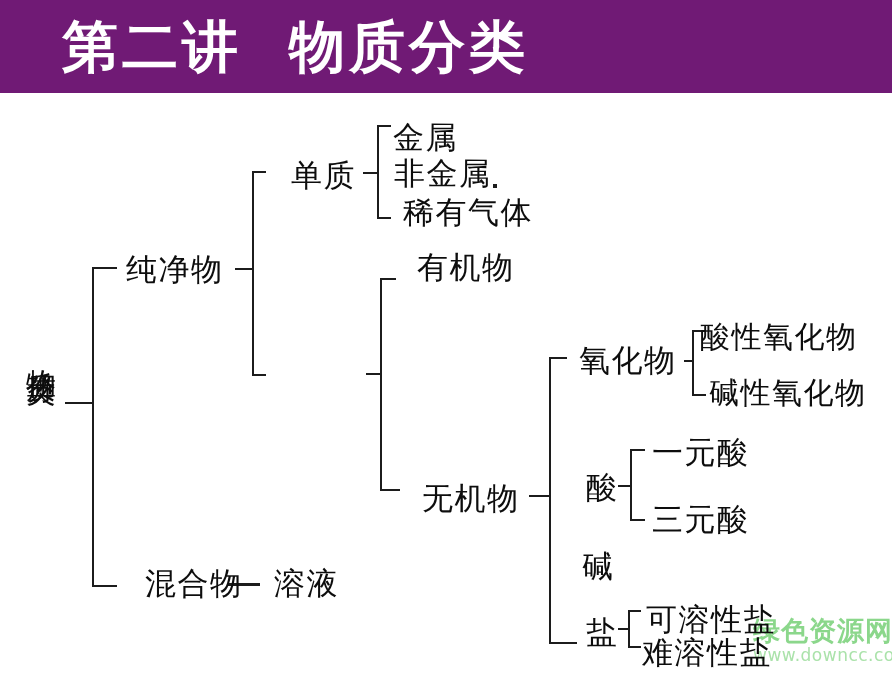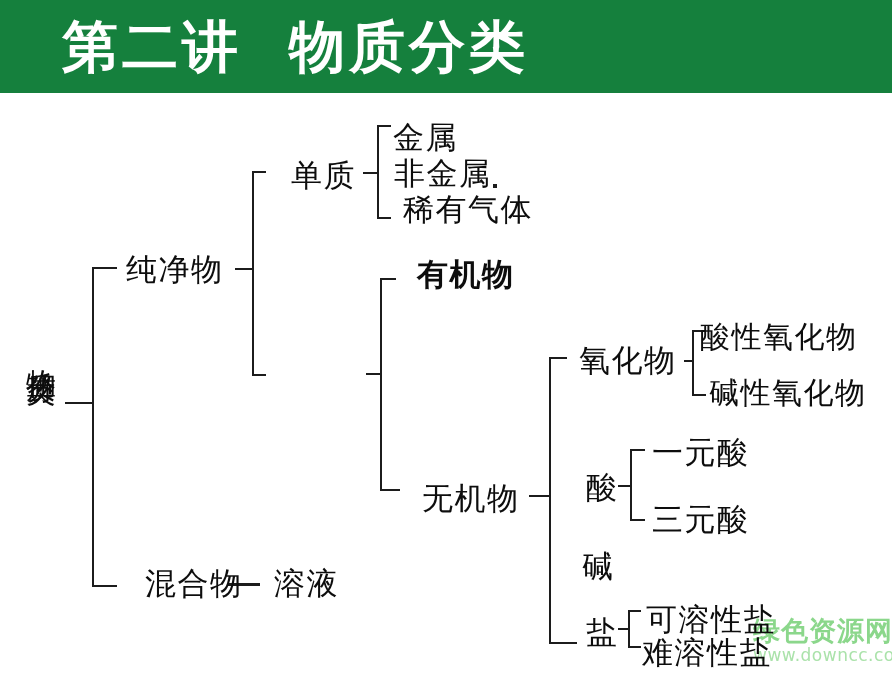--- a/index.html
+++ b/index.html
@@ -10,21 +10,21 @@
   #stage{
     position:relative;
     width:892px;height:673px;
     background:#ffffff;
     overflow:hidden;
   }
 
   
   #title-bar{
     position:absolute;left:0;top:0;width:892px;height:93px;
-    background:#15803d;
+    background:#701a75;
   }
   #title-text{
     position:absolute;left:62px;top:10px;
     color:#ffffff;
     font-family:"DejaVu Serif","Liberation Serif",serif;
     font-size:56px;font-weight:bold;
     letter-spacing:4px;
     white-space:pre;
   }
 
@@ -51,23 +51,23 @@
     left:25px;top:346px;
     writing-mode:vertical-rl;text-orientation:upright;
     font-size:30px;line-height:33px;letter-spacing:2px;
   }
   #n-pure      {left:126px;top:252px;}
   #n-mixture   {left:121px;top:566px;margin-left:24px;}
   #n-solution  {left:274px;top:566px;}
   #n-element   {left:291px;top:158px;}
   #n-metal     {left:393px;top:120px;}
   #n-nonmetal  {left:394px;top:156px;}
-  #n-noble     {left:403px;top:195px;font-family:Liberation Mono, monospace;}
+  #n-noble     {left:403px;top:195px;}
   #n-compound  {left:263px;top:358px;}
-  #n-organic   {left:417px;top:257px;font-weight:bold;}
+  #n-organic   {left:417px;top:250px;}
   #n-inorganic {left:422px;top:481px;}
   #n-oxide     {left:579px;top:343px;}
   #n-acidoxide {left:700px;top:320px;font-size:30px;}
   #n-baseoxide {left:709px;top:376px;font-size:30px;}
   #n-acid      {left:586px;top:470px;}
   #n-mono      {left:652px;top:435px;text-align:right;}
   #n-di        {left:652px;top:469px;}
   #n-tri       {left:652px;top:502px;}
   #n-base      {left:582px;top:549px;}
   #n-salt      {left:586px;top:615px;}

